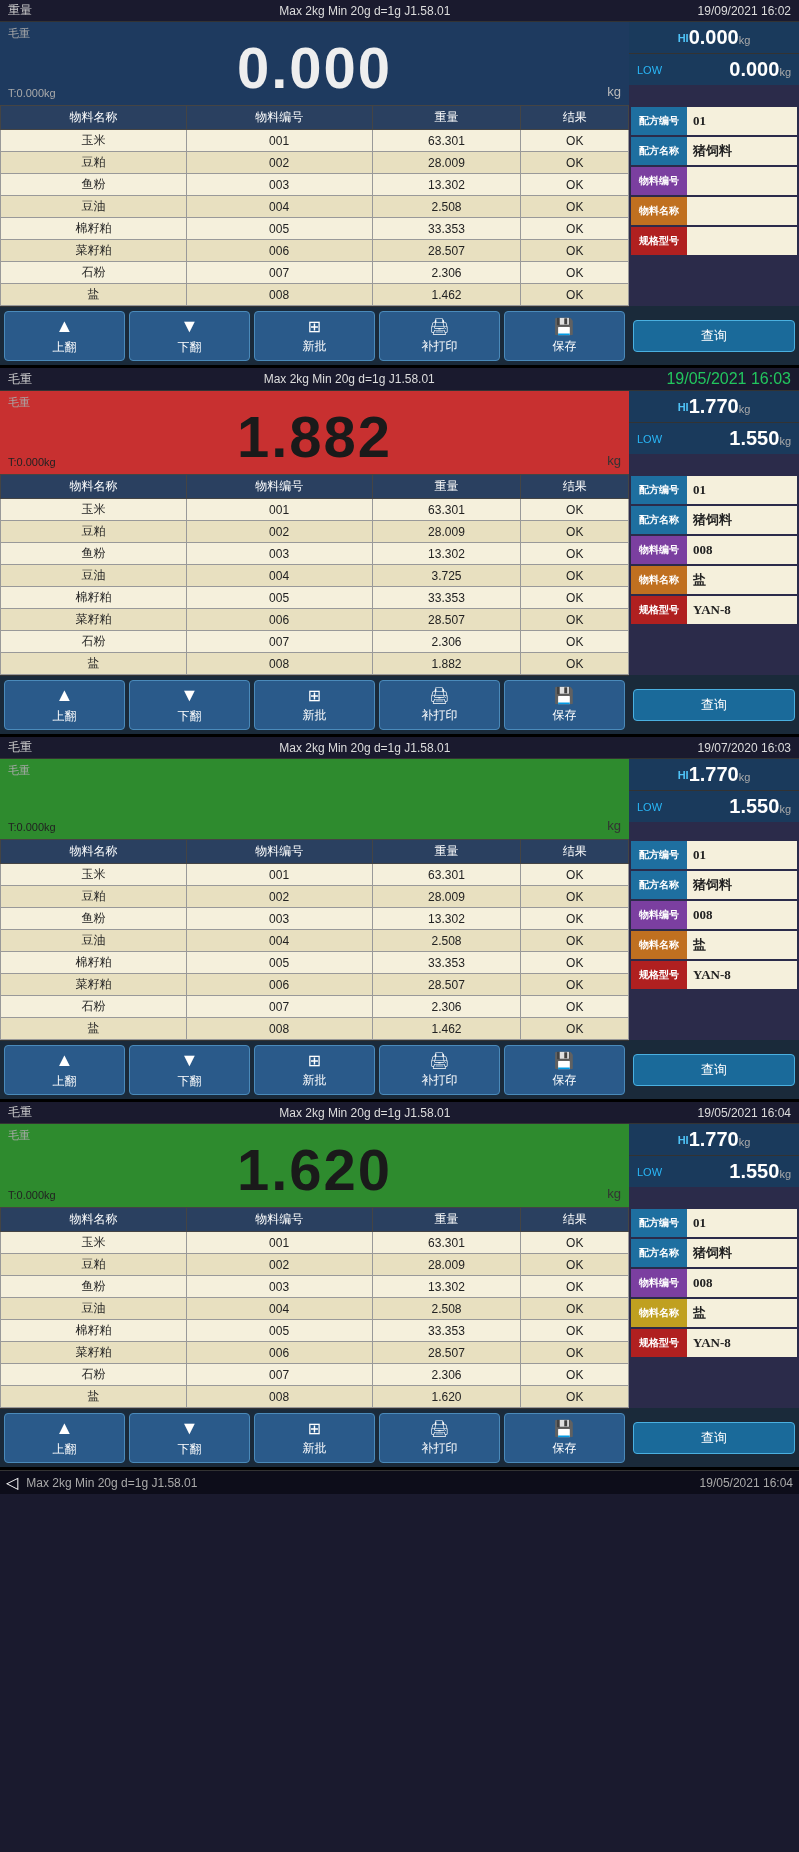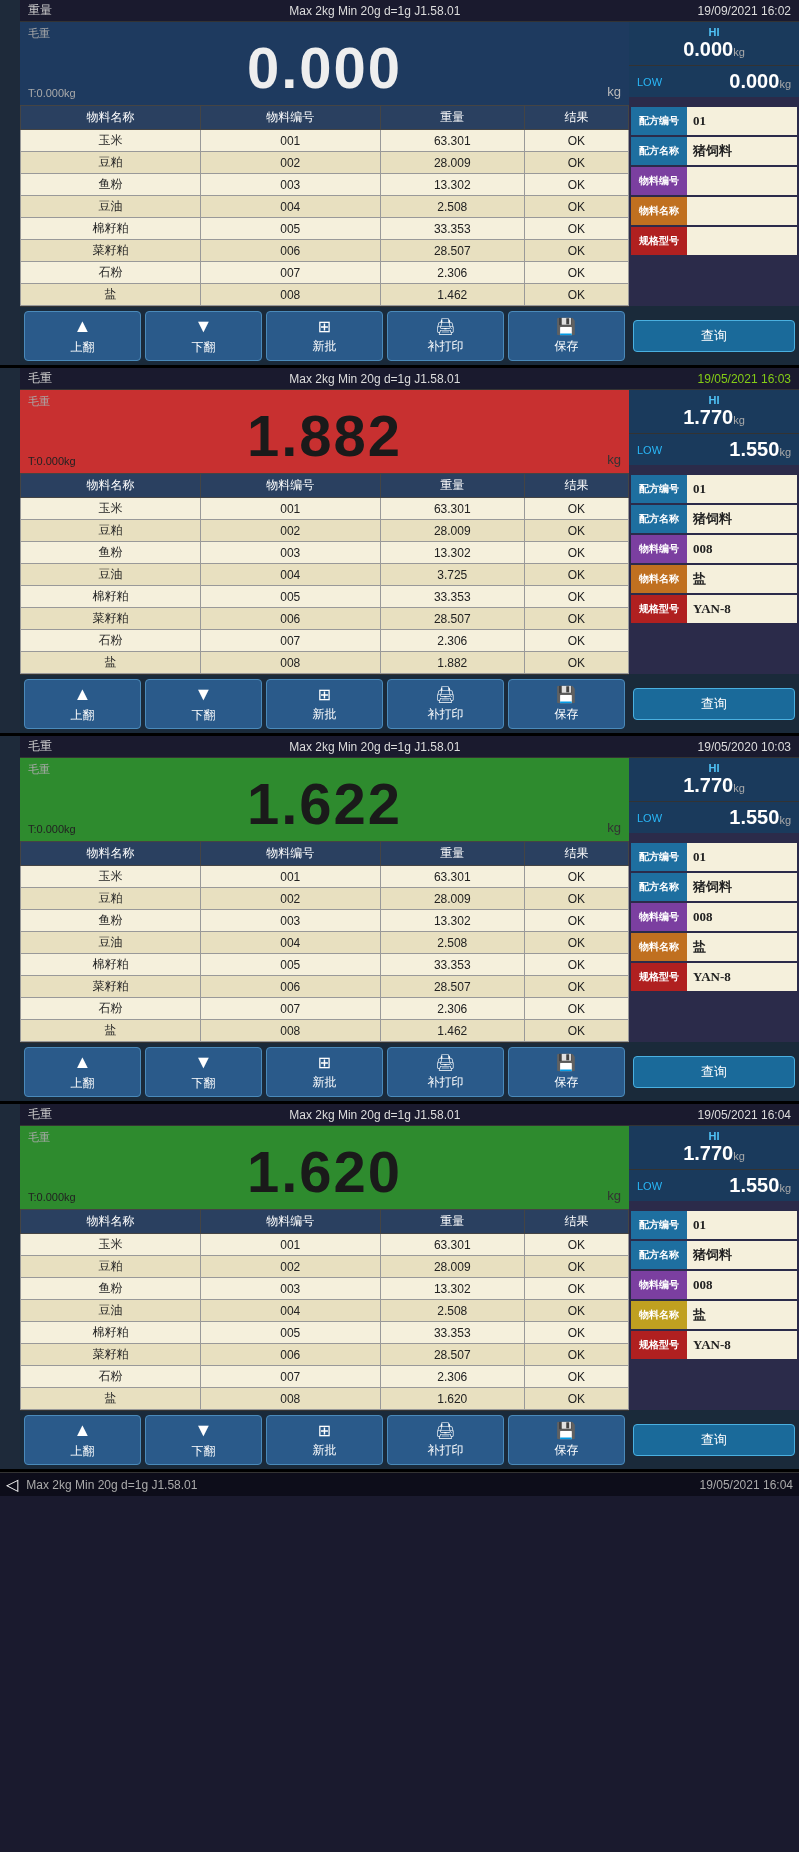--- a/index.html
+++ b/index.html
@@ -51,21 +51,20 @@
       flex-direction: column;
     }
 
     .weight-side-hi {
       background: #1a3a5c;
       padding: 4px 8px;
       display: flex;
       justify-content: center;
       align-items: center;
       border-bottom: 1px solid #333;
-      flex-direction: column;
     }
 
     .weight-side-hi .label {
       color: #4fc3f7;
       font-size: 11px;
       font-weight: bold;
     }
 
     .weight-side-low {
       background: #1a3a5c;
@@ -244,21 +243,20 @@
       padding: 2px 6px;
       font-size: 12px;
       color: #aaa;
       gap: 8px;
       border-top: 1px solid #333;
       min-height: 22px;
     }
 
     .panel-relative {
       position: relative;
-      padding-left: 20px;
     }
 
   </style>
 </head>
 <body>
 
 <div id="app">
     <div class="screen-panel panel-relative">
       <div class="top-bar">
     <span style="font-size:12px;color:#ccc;">重量</span>
@@ -398,21 +396,21 @@
         </div>
         <div class="action-bar-side">
           <div class="query-btn">查询</div>
         </div>
       </div>
     </div>
     <div class="screen-panel panel-relative">
       <div class="top-bar">
     <span style="font-size:12px;color:#ccc;">毛重</span>
     <span style="font-size:12px;color:#ddd;">Max 2kg  Min 20g  d=1g    J1.58.01</span>
-    <span style="font-size:12px;color:#84cc16;">19/05/2021  16:03</span>
+    <span style="font-size:16px;color:#22c55e;">19/05/2021  16:03</span>
   </div>
       <div class="weight-display-area">
         <div class="weight-main" style="background: rgb(200, 48, 48);">
     <span style="position:absolute;top:4px;left:8px;color:#aaa;font-size:11px;">毛重</span>
     <div style="font-size:58px;font-weight:bold;color:#1a1a1a;text-align:center;padding-top:8px;letter-spacing:2px;">1.882</div>
     <span style="position:absolute;bottom:6px;right:8px;color:#333;font-size:13px;">kg</span>
     <span style="position:absolute;bottom:6px;left:8px;color:#222;font-size:11px;">T:0.000kg</span>
   </div>
         <div class="weight-side">
     <div class="weight-side-hi">
@@ -540,26 +538,25 @@
         </div>
         <div class="action-bar-side">
           <div class="query-btn">查询</div>
         </div>
       </div>
     </div>
     <div class="screen-panel panel-relative">
       <div class="top-bar">
     <span style="font-size:12px;color:#ccc;">毛重</span>
     <span style="font-size:12px;color:#ddd;">Max 2kg  Min 20g  d=1g    J1.58.01</span>
-    <span style="font-size:12px;color:#ddd;">19/05/2020  10:03</span>
+    <span style="font-size:12px;color:#ddd;">19/07/2020  16:03</span>
   </div>
       <div class="weight-display-area">
         <div class="weight-main" style="background: rgb(46, 139, 46);">
     <span style="position:absolute;top:4px;left:8px;color:#aaa;font-size:11px;">毛重</span>
-    <div style="font-size:58px;font-weight:bold;color:#1a1a1a;text-align:center;padding-top:8px;letter-spacing:2px;">1.622</div>
     <span style="position:absolute;bottom:6px;right:8px;color:#333;font-size:13px;">kg</span>
     <span style="position:absolute;bottom:6px;left:8px;color:#222;font-size:11px;">T:0.000kg</span>
   </div>
         <div class="weight-side">
     <div class="weight-side-hi">
       <span class="label">HI</span>
       <div style="text-align:right;">
         <span style="color:#fff;font-size:20px;font-weight:bold;">1.770</span><span style="color:#aaa;font-size:11px;">kg</span>
       </div>
     </div>

